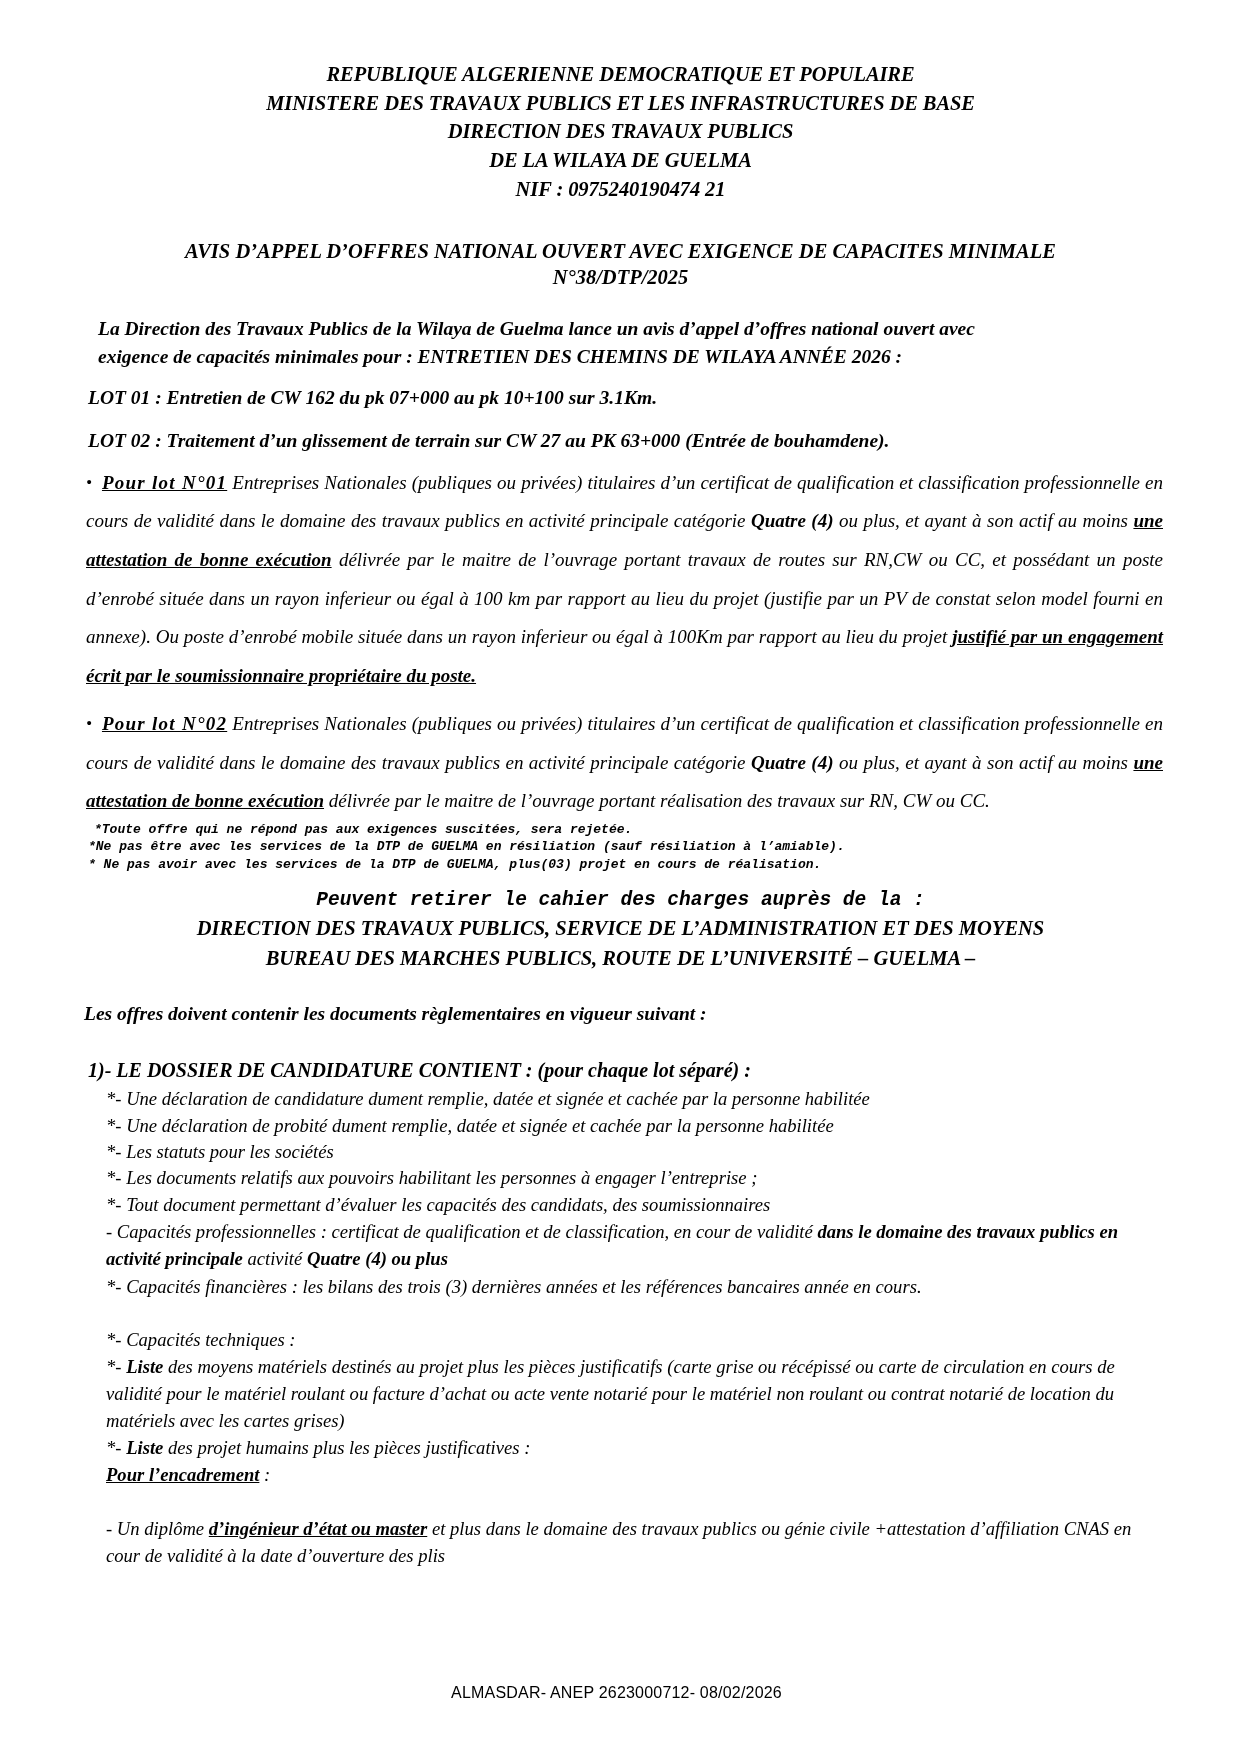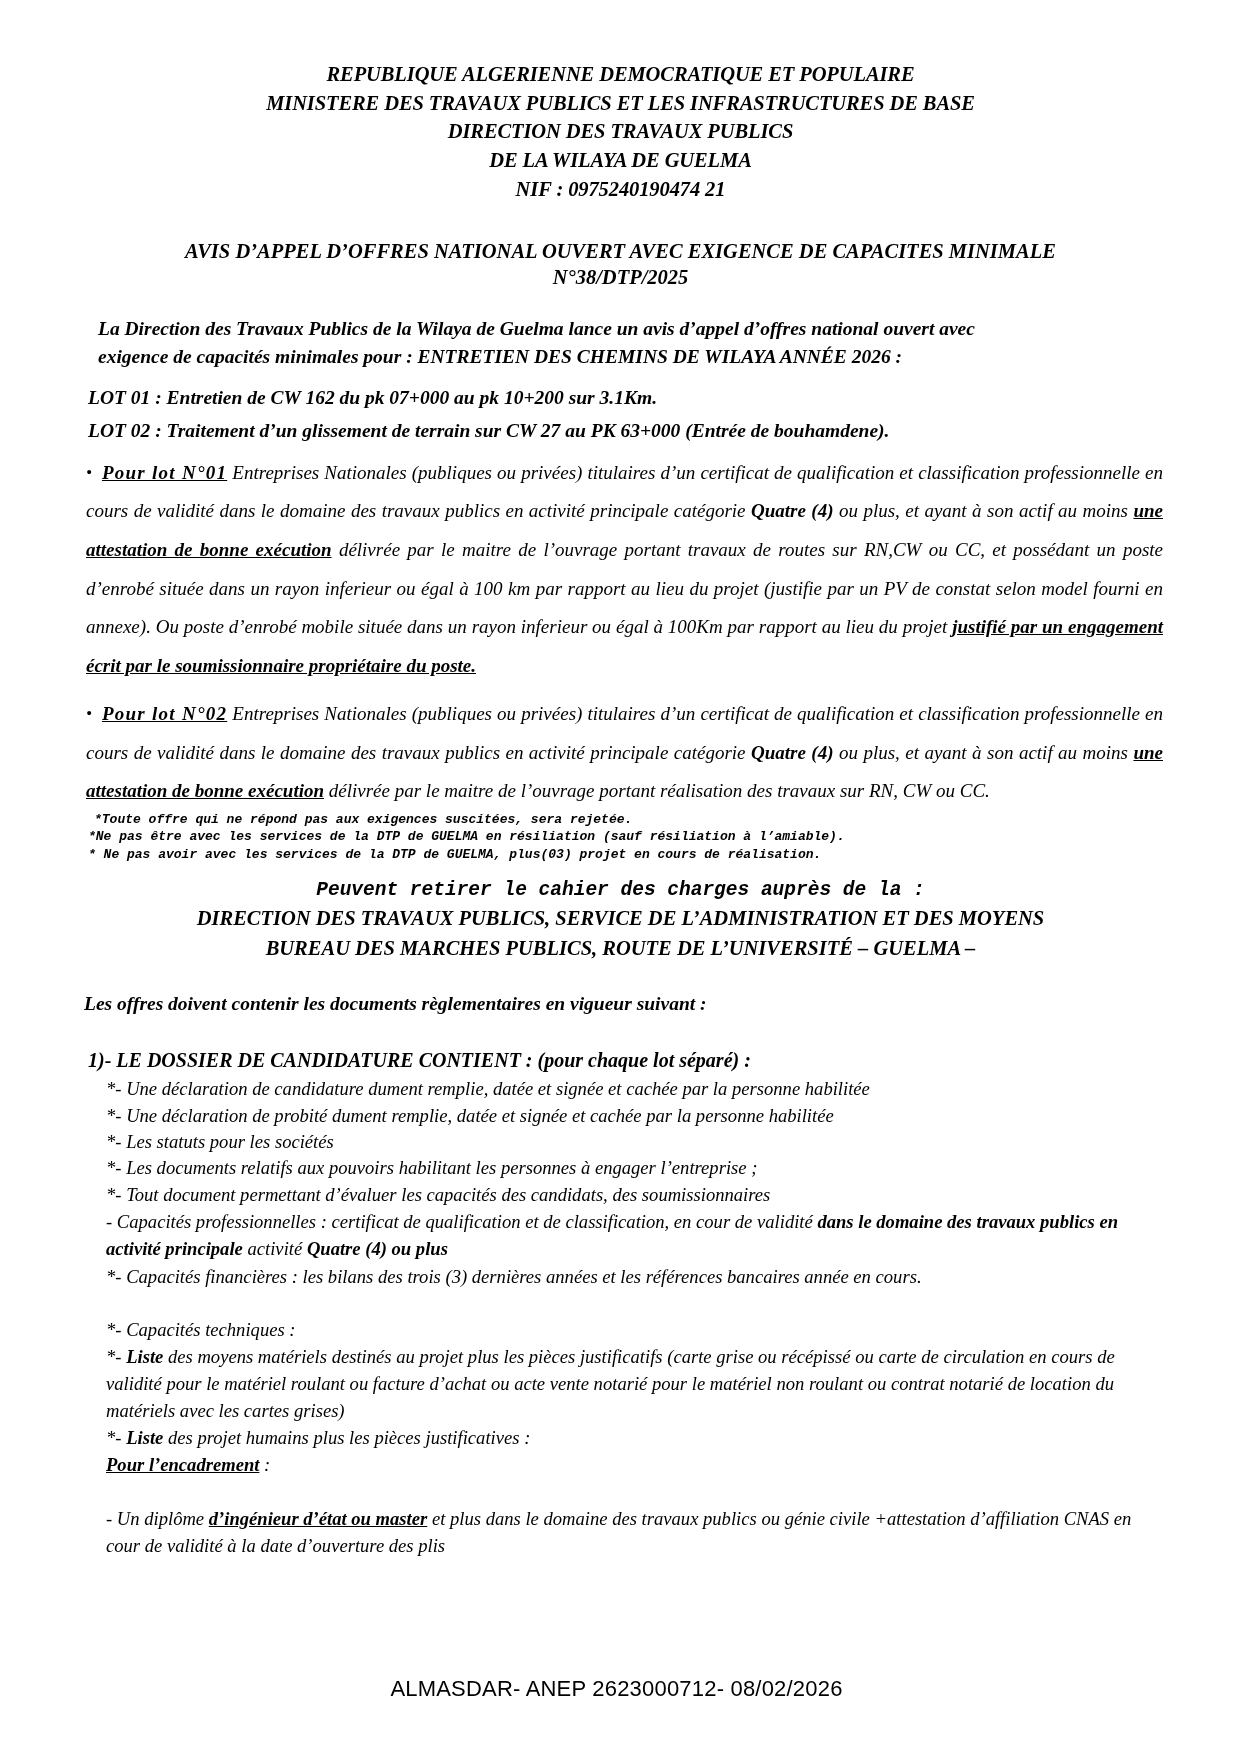--- a/index.html
+++ b/index.html
@@ -63,21 +63,21 @@
 
   
   .lot {
     margin-top: 14px;
     padding-left: 10px;
     font-weight: bold;
     font-style: italic;
     font-size: 19.5px;
     line-height: 1.35;
   }
-  .lot + .lot { margin-top: 6px; }
+  .lot + .lot { margin-top: 16px; }
 
   
   .req {
     margin-top: 10px;
     padding-left: 8px;
     font-style: italic;
     font-size: 19px;
     line-height: 2.03;
     text-align: justify;
     text-justify: inter-word;
@@ -178,21 +178,21 @@
   .diploma .bu { font-weight: bold; font-style: italic; text-decoration: underline; }
 
   
   .footer {
     position: absolute;
     left: 0;
     right: 8px;
     bottom: 52px;
     text-align: center;
     font-family: "Liberation Sans", sans-serif;
-    font-size: 22px;
+    font-size: 16px;
     font-style: normal;
     font-weight: normal;
     letter-spacing: 0.2px;
   }
 </style>
 </head>
 <body>
 
 <div class="page">
 
@@ -205,21 +205,21 @@
   </div>
 
   <div class="notice-title">AVIS D’APPEL D’OFFRES NATIONAL OUVERT AVEC EXIGENCE DE CAPACITES MINIMALE</div>
   <div class="notice-num">N°38/DTP/2025</div>
 
   <div class="intro">
     <span>La Direction des Travaux Publics de la Wilaya de Guelma lance un avis d’appel d’offres national ouvert avec</span>
     <span class="l2">exigence de capacités minimales pour : ENTRETIEN DES CHEMINS DE WILAYA ANNÉE 2026 :</span>
   </div>
 
-  <div class="lot">LOT 01 : Entretien de CW 162 du pk 07+000 au pk 10+200 sur 3.1Km.</div>
+  <div class="lot">LOT 01 : Entretien de CW 162 du pk 07+000 au pk 10+100 sur 3.1Km.</div>
   <div class="lot">LOT 02 : Traitement d’un glissement de terrain sur CW 27 au PK 63+000 (Entrée de bouhamdene).</div>
 
   <div class="req">
     <span class="bullet">•</span><span class="lotref">Pour lot N°01</span><span> Entreprises Nationales (publiques ou privées) titulaires d’un certificat de qualification et classification professionnelle en cours de validité dans le domaine des travaux publics en activité principale catégorie </span><span class="strong">Quatre (4)</span><span> ou plus, et ayant à son actif au moins </span><span class="strongu">une attestation de bonne exécution</span><span> délivrée par le maitre de l’ouvrage portant travaux de routes sur RN,CW ou CC, et possédant un poste d’enrobé située dans un rayon inferieur ou égal à 100 km par rapport au lieu du projet (justifie par un PV de constat selon model fourni en annexe). Ou poste d’enrobé mobile située  dans un rayon inferieur ou égal  à 100Km par rapport au lieu du projet </span><span class="strongu">justifié par un engagement écrit par le soumissionnaire propriétaire du poste.</span>
   </div>
 
   <div class="req">
     <span class="bullet">•</span><span class="lotref">Pour lot N°02</span><span> Entreprises Nationales (publiques ou privées) titulaires d’un certificat de qualification et classification professionnelle en cours de validité dans le domaine des travaux publics en activité principale catégorie </span><span class="strong">Quatre (4)</span><span> ou plus, et ayant à son actif au moins </span><span class="strongu">une attestation de bonne exécution</span><span> délivrée par le maitre de l’ouvrage portant réalisation des travaux sur RN, CW ou CC.</span>
   </div>
 

